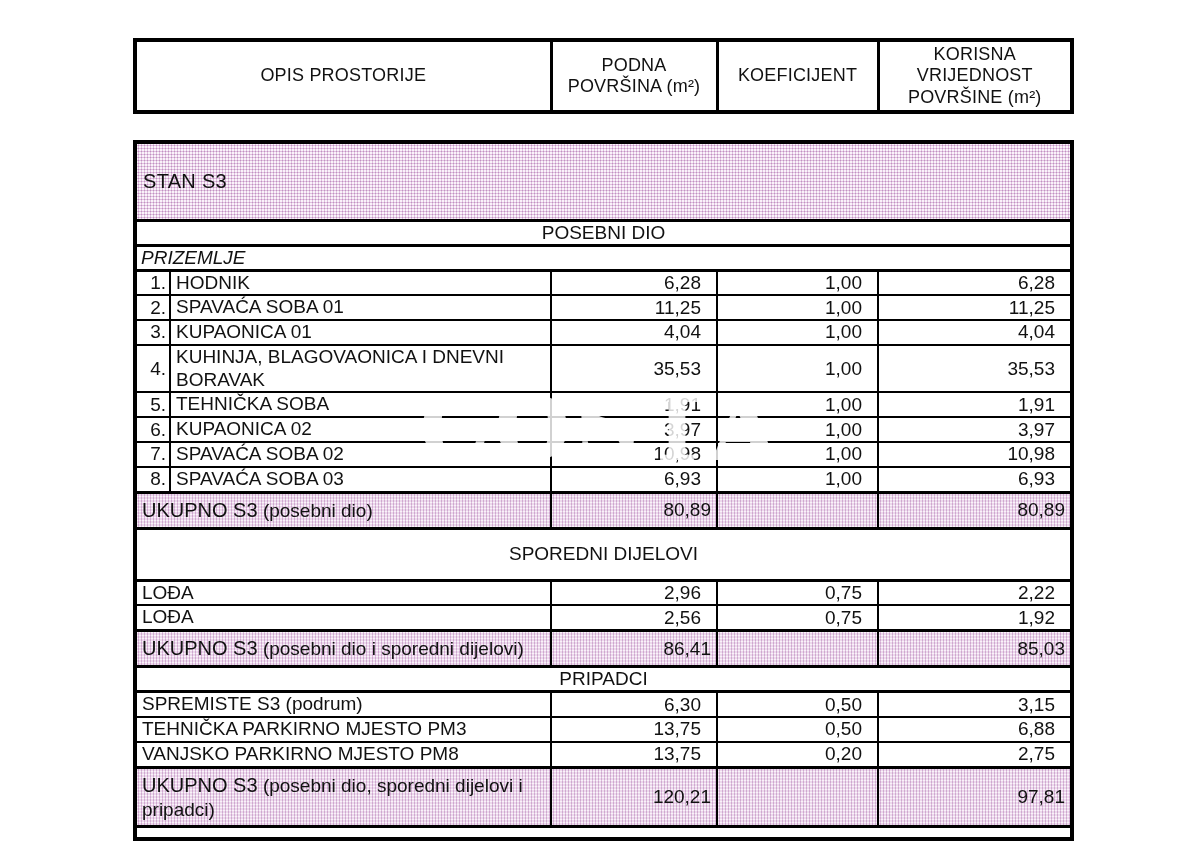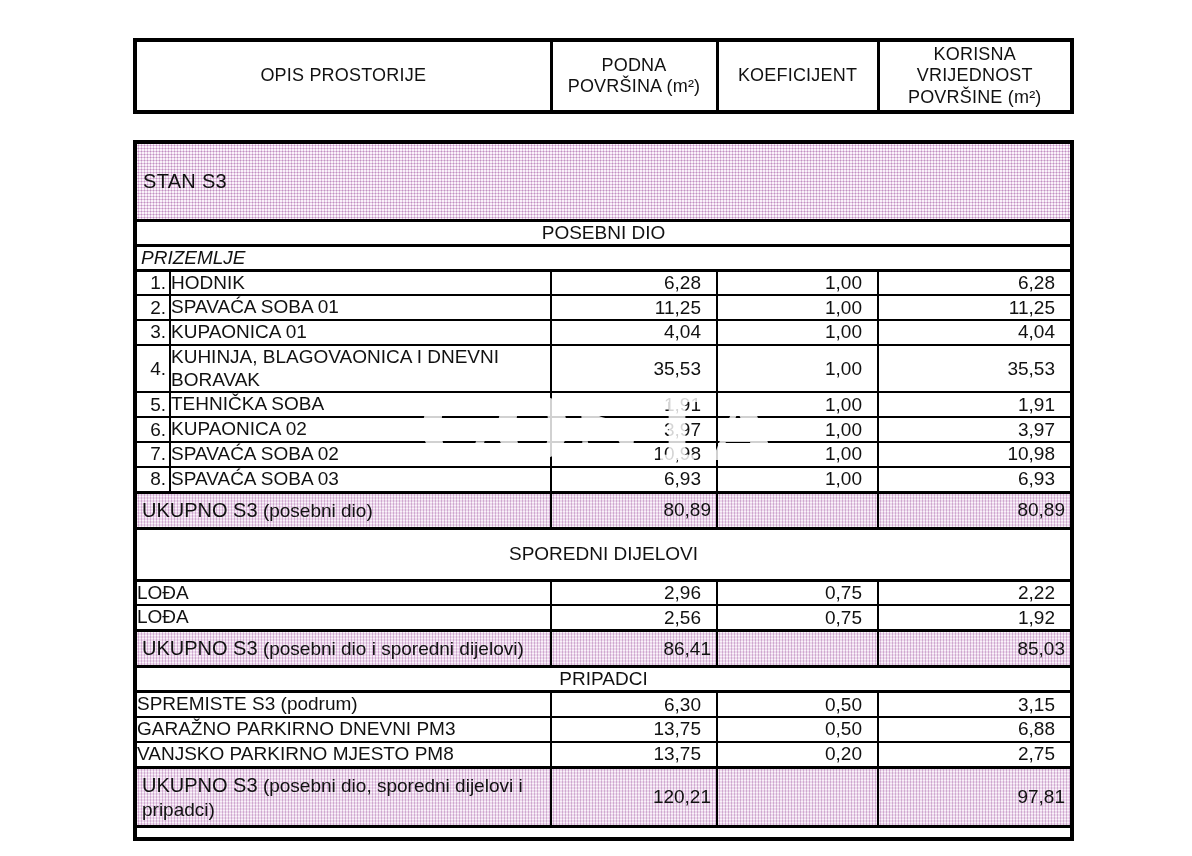--- a/index.html
+++ b/index.html
@@ -38,21 +38,21 @@
     background-size: 3px 3px;
     padding-left: 44px;
   }
 
   td.banner-cell { height: 78px; text-align: left; padding-left: 6px; font-size: 20px; letter-spacing: 0.3px; }
   td.sec-center { text-align: center; height: 22px; }
   td.sec-tall { height: 52px; }
   td.sec-left { text-align: left; padding-left: 4px; height: 20px; font-style: italic; }
 
   td.num  { text-align: right; padding-right: 3px; height: 21px; }
-  td.name { text-align: left;  height: 21px; line-height: 1.2; }
+  td.name { text-align: left;  padding-left: 5px; height: 21px; line-height: 1.2; }
   td.val  { text-align: right; padding-right: 15px; height: 21px; }
 
   td.thick-top { border-top-width: 3px; }
   td.thick-bot { border-bottom-width: 3px; }
 
   .uk-main { font-size: 20px; }
   .uk-sub  { font-size: 19px; }
   td.uk-label { text-align: left; padding: 4px 4px 4px 5px; line-height: 1.25; }
   td.uk-val   { text-align: right; padding-right: 5px; }
 
@@ -215,21 +215,21 @@
       <td class="sec-center thick-top" colspan="5">PRIPADCI</td>
     </tr>
 
     <tr>
       <td class="name thick-top" colspan="2">SPREMISTE S3 (podrum)</td>
       <td class="val thick-top">6,30</td>
       <td class="val thick-top">0,50</td>
       <td class="val thick-top">3,15</td>
     </tr>
     <tr>
-      <td class="name" colspan="2">GARAŽNO PARKIRNO DNEVNI PM3</td>
+      <td class="name" colspan="2">TEHNIČKA PARKIRNO MJESTO PM3</td>
       <td class="val">13,75</td>
       <td class="val">0,50</td>
       <td class="val">6,88</td>
     </tr>
     <tr>
       <td class="name" colspan="2">VANJSKO PARKIRNO MJESTO PM8</td>
       <td class="val">13,75</td>
       <td class="val">0,20</td>
       <td class="val">2,75</td>
     </tr>

